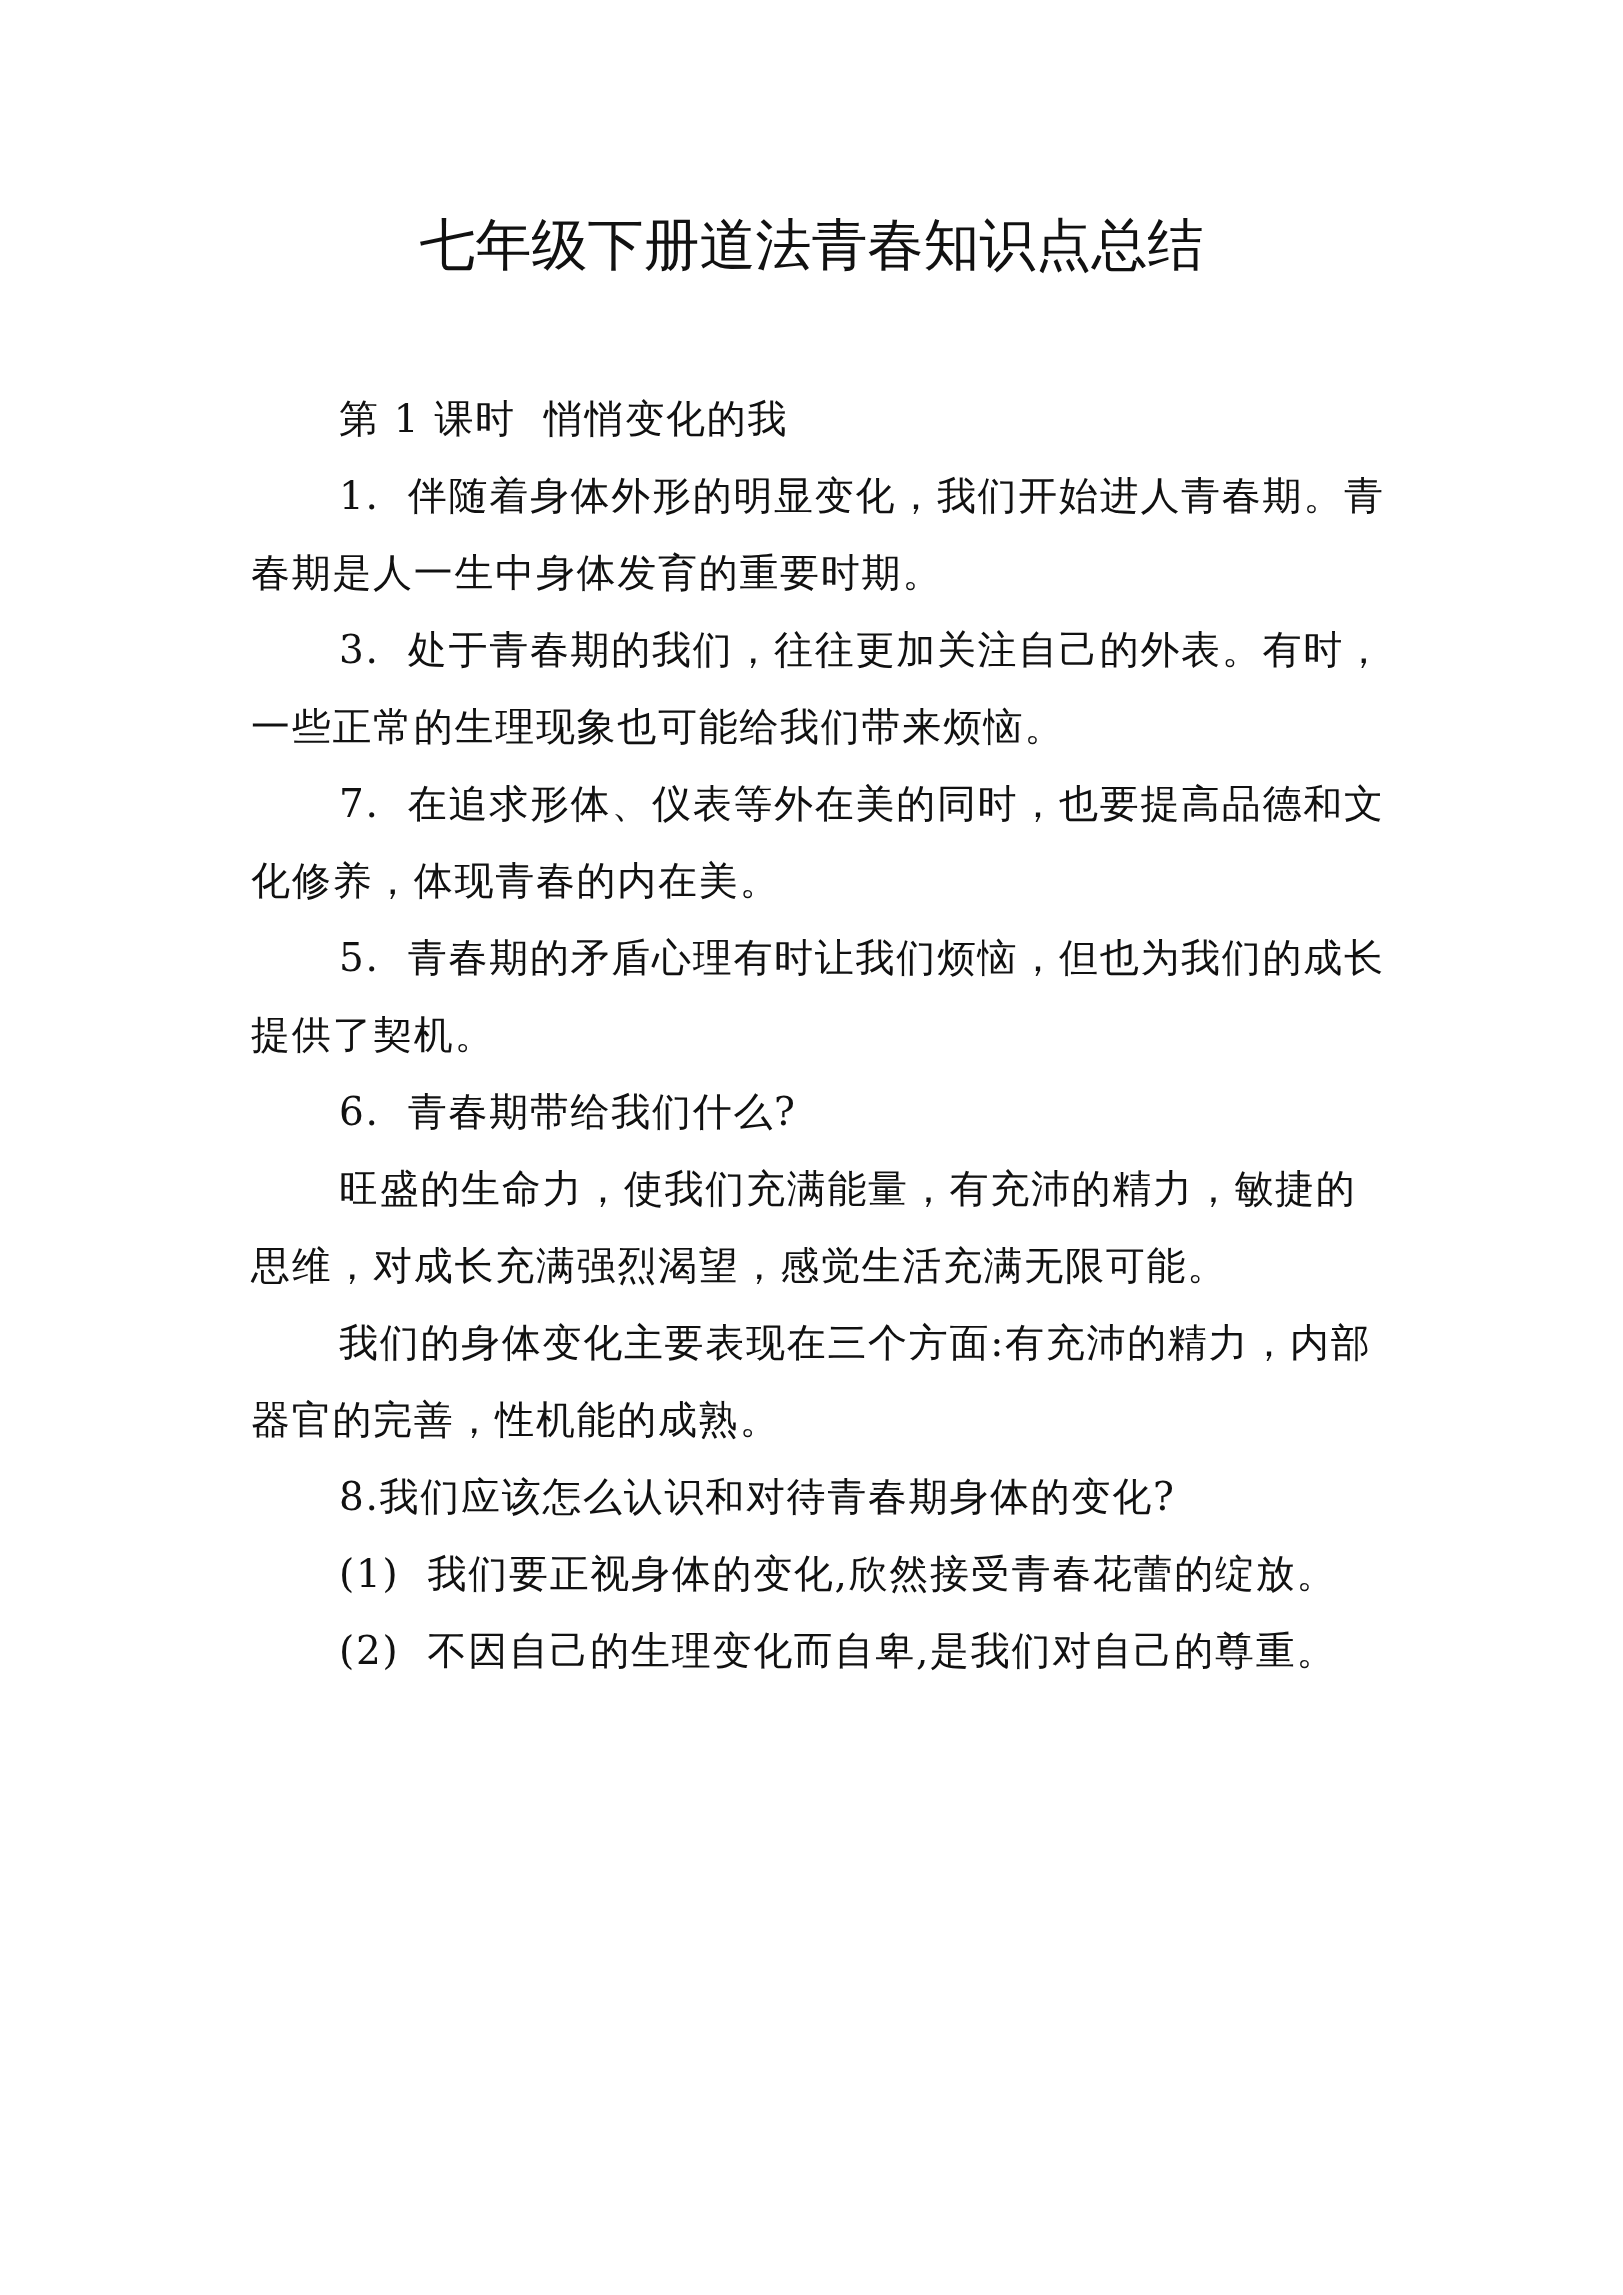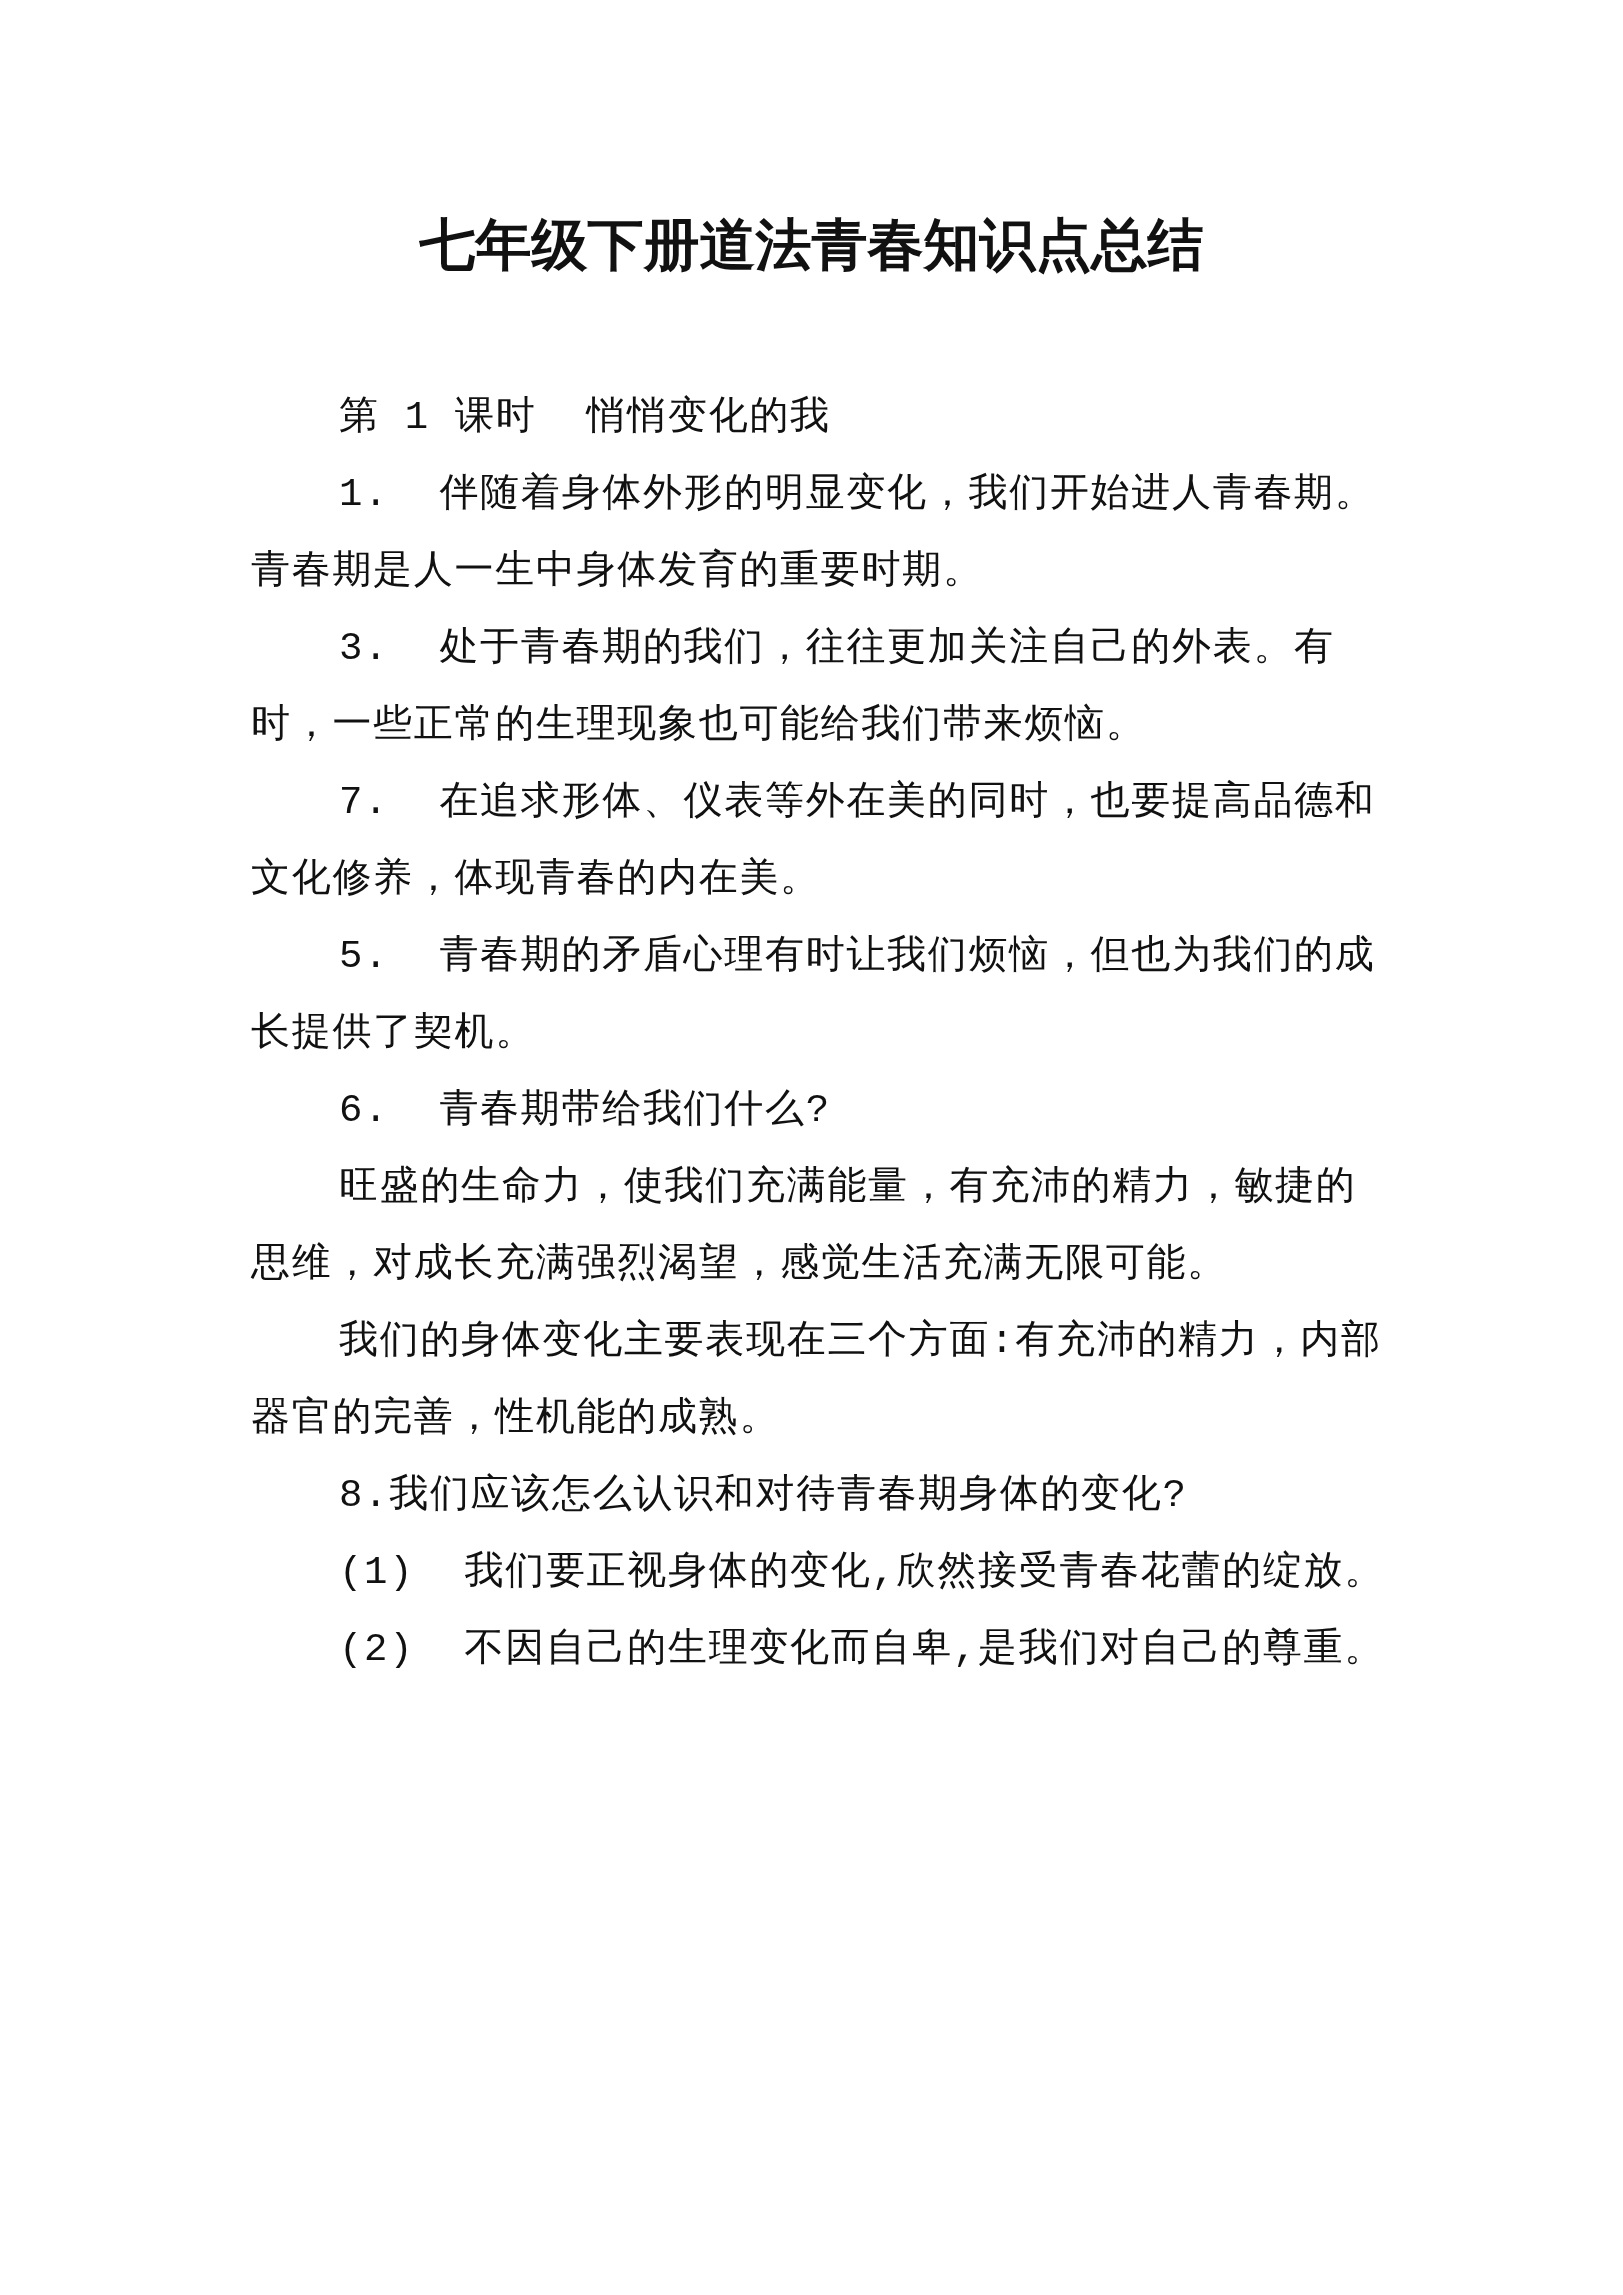--- a/index.html
+++ b/index.html
@@ -1,22 +1,22 @@
 <!DOCTYPE html>
 <html style="font-size:13.5px"><head>
 <meta charset="utf-8">
 <style>
   html, body { margin:0; padding:0; background:#ffffff; }
   body { width:1623px; height:2295px; position:relative; overflow:hidden;
          font-family: "DejaVu Serif", "Liberation Serif", serif; color:#111; }
   .title { position:absolute; top:207px; left:0; width:1623px; text-align:center;
-           font-size:56px; line-height:76px; font-family:"DejaVu Sans","Liberation Sans",sans-serif;font-weight:bold; }
+           font-size:56px; line-height:76px; font-family:"DejaVu Sans","Liberation Sans",sans-serif; }
   .body { position:absolute; top:380px; left:251px; width:1141px; }
   .p { font-size:39px; line-height:77px; margin:0; white-space:pre-wrap; letter-spacing:1.7px; }
-  .indent { text-indent:88px;font-family:Liberation Mono, monospace; }
+  .indent { text-indent:88px; }
 </style>
 </head>
 <body>
 
 <div class="title">七年级下册道法青春知识点总结</div>
 
 <div class="body">
   <p class="p indent">第 1 课时  悄悄变化的我</p>
   <p class="p indent">1.  伴随着身体外形的明显变化，我们开始进人青春期。青春期是人一生中身体发育的重要时期。</p>
   <p class="p indent">3.  处于青春期的我们，往往更加关注自己的外表。有时，一些正常的生理现象也可能给我们带来烦恼。</p>

